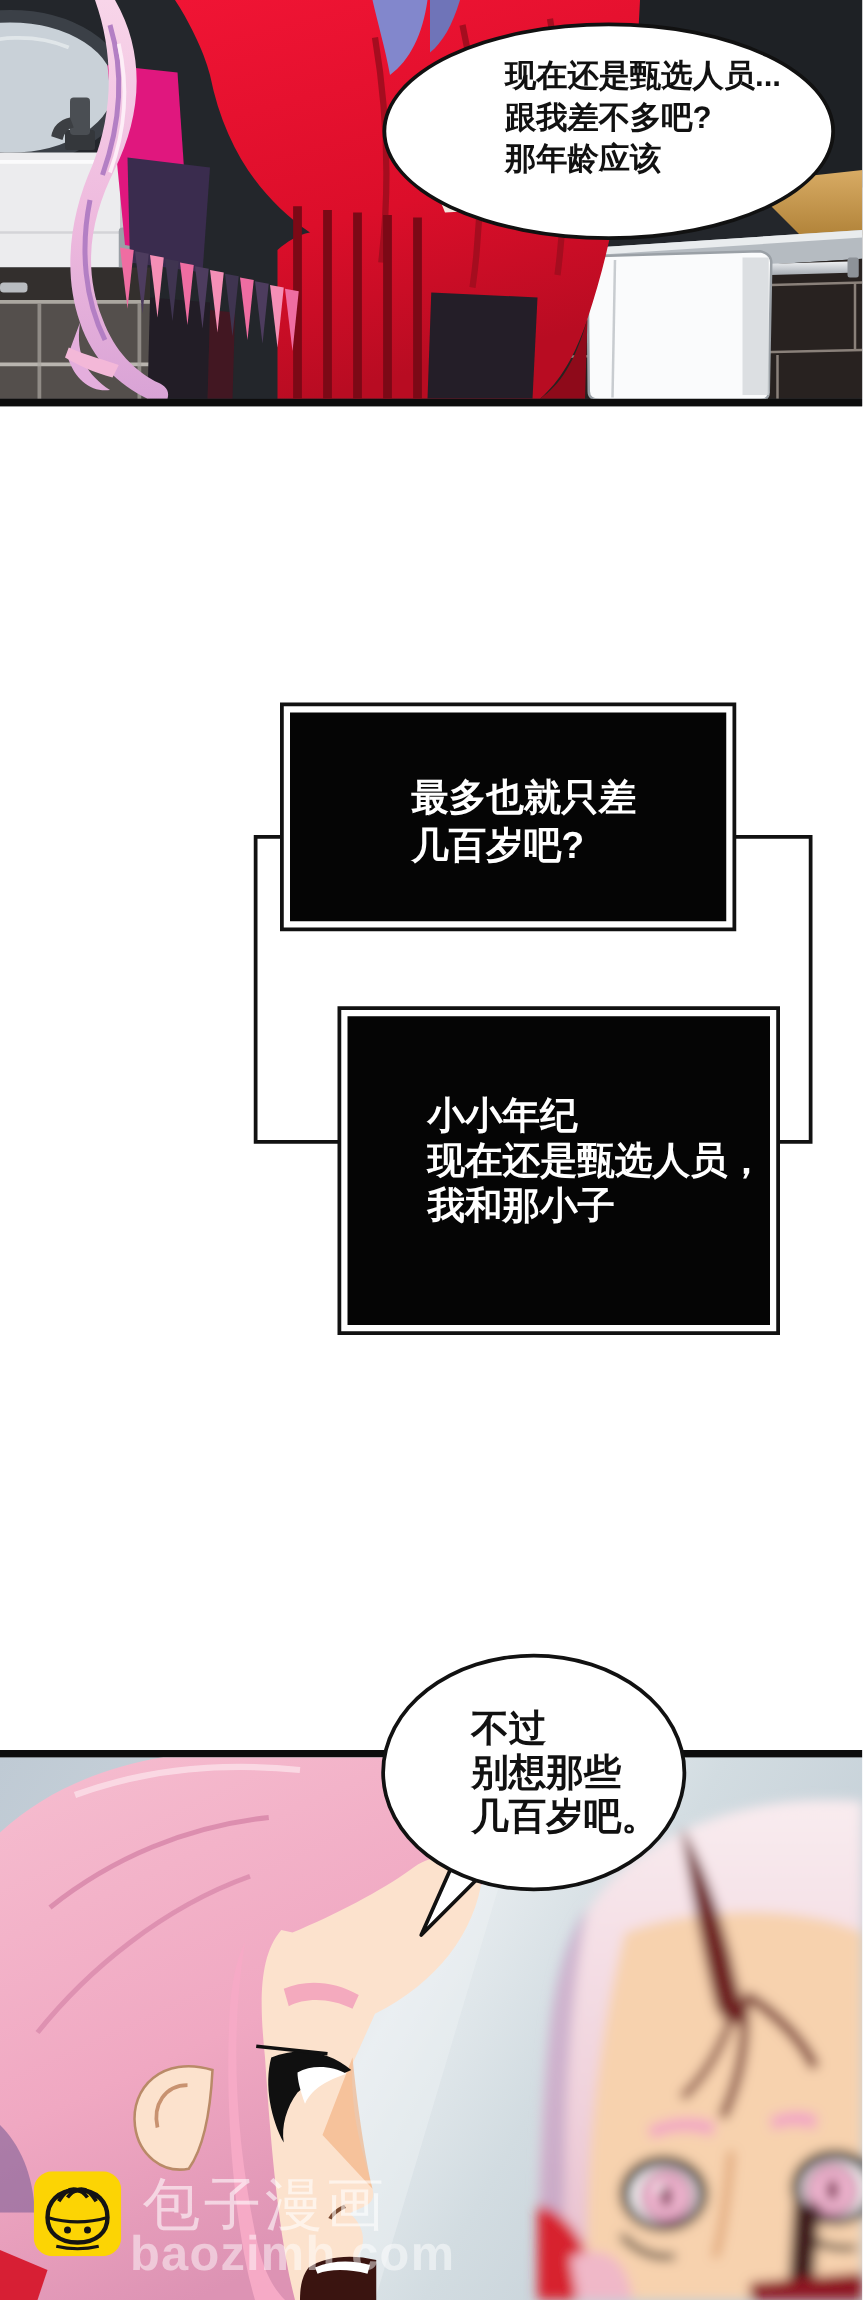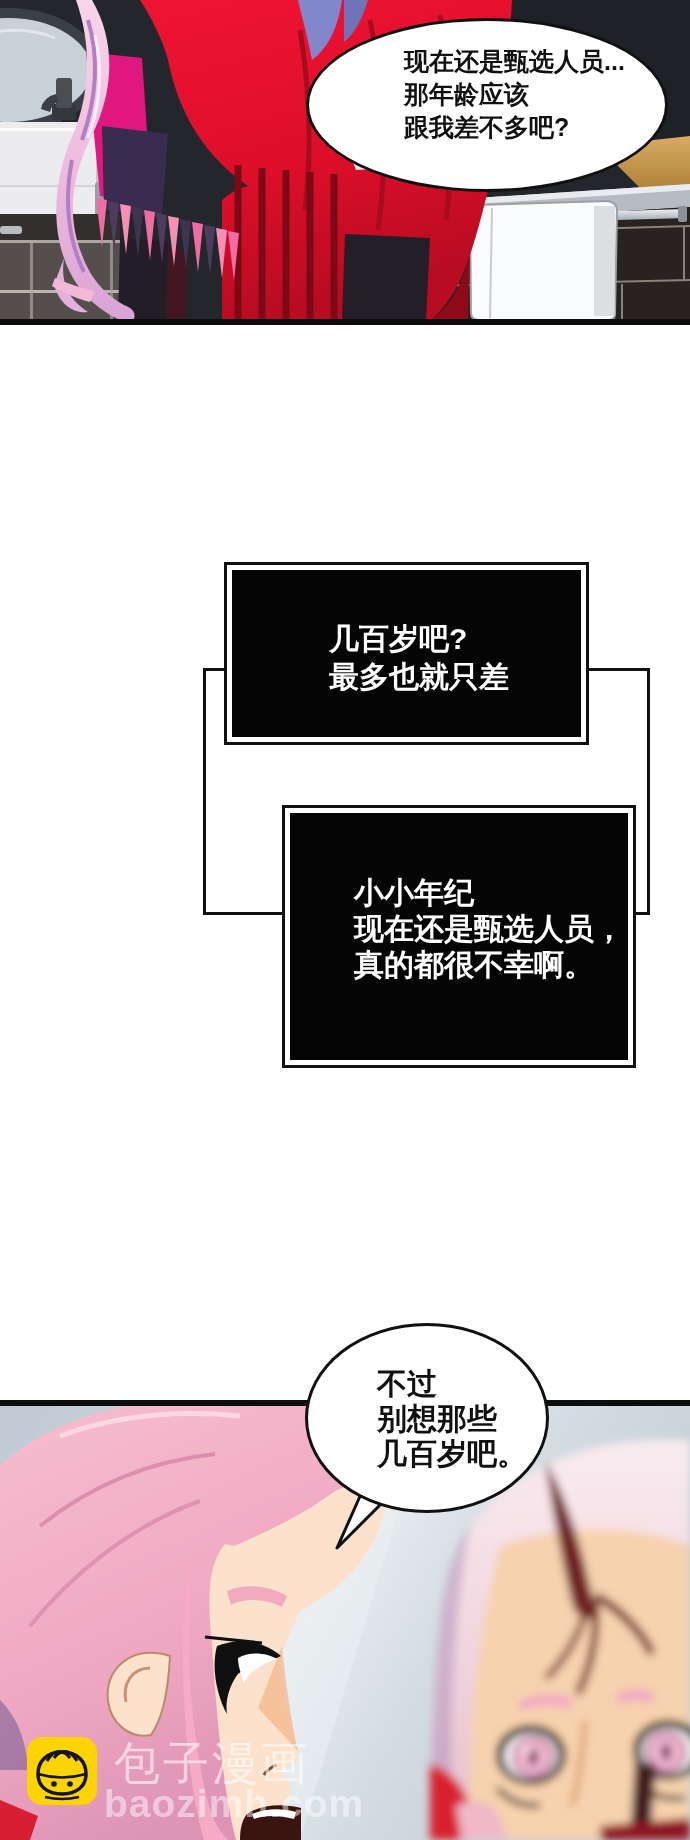--- a/index.html
+++ b/index.html
@@ -20,21 +20,21 @@
   .bubble-text{position:absolute;color:#111111;font-weight:700;white-space:nowrap;}
   .bubble-top-text{left:404px;top:45px;font-size:25px;line-height:33px;z-index:7;}
   .bubble-bottom-text{left:377px;top:1366px;font-size:30px;line-height:35px;z-index:7;}
   .tail-svg{left:317px;top:1468px;width:110px;height:92px;z-index:6;}
   
   .white-rect{left:203px;top:668px;width:447px;height:247px;background:#ffffff;border:3px solid #111111;box-sizing:border-box;z-index:2;}
   .cap-box{background:#050505;border:5px solid #ffffff;box-shadow:0 0 0 3px #111111;box-sizing:border-box;color:#ffffff;font-weight:700;z-index:3;}
   .cap-box .inner{position:absolute;white-space:nowrap;}
   .cap-box-1{left:227px;top:565px;width:359px;height:177px;}
   .cap-box-1 .inner{left:97px;top:50px;font-size:30px;line-height:38px;}
-  .cap-box-2{left:285px;top:808px;width:348px;height:257px;}
+  .cap-box-2{left:273px;top:808px;width:348px;height:257px;}
   .cap-box-2 .inner{left:64px;top:62px;font-size:30px;line-height:36px;}
   
   .watermark{left:0;top:1730px;width:400px;height:100px;z-index:9;text-align:right;}
   .wm-icon{position:absolute;left:27px;top:7px;width:70px;height:68px;}
   .wm-brand{position:absolute;left:114px;top:3px;font-size:46px;letter-spacing:3px;color:rgba(255,255,255,0.58);font-weight:400;white-space:nowrap;}
   .wm-domain{position:absolute;left:104px;top:52px;font-size:39px;color:rgba(255,255,255,0.48);font-weight:700;white-space:nowrap;letter-spacing:1px;}
 </style>
 </head>
 <body>
 
@@ -171,38 +171,38 @@
         </g>
 
         <path d="M 352,160 C 362,154 378,153 390,158 L 392,168 L 356,170 Z" fill="#f5e8e0"></path>
       </g>
     </svg>
   </section>
 
   <div class="abs bubble bubble-top"></div>
   <div class="abs bubble-text bubble-top-text">
     <div>现在还是甄选人员...</div>
+    <div>跟我差不多吧?</div>
     <div>那年龄应该</div>
-    <div>跟我差不多吧?</div>
   </div>
 
   <div class="abs white-rect"></div>
 
   <div class="abs cap-box cap-box-1">
     <div class="inner">
+      <div>最多也就只差</div>
       <div>几百岁吧?</div>
-      <div>最多也就只差</div>
     </div>
   </div>
 
   <div class="abs cap-box cap-box-2">
     <div class="inner">
       <div>小小年纪</div>
       <div>现在还是甄选人员，</div>
-      <div>真的都很不幸啊。</div>
+      <div>我和那小子</div>
     </div>
   </div>
 
   <section class="abs panel-bottom">
     <svg width="690" height="434" viewBox="0 0 690 434">
       <defs>
         <linearGradient id="bgGrad2" x1="0" y1="0" x2="1" y2="0.35">
           <stop offset="0" stop-color="#bfcad4"></stop>
             <stop offset="0.38" stop-color="#ccd6dd"></stop>
           <stop offset="0.55" stop-color="#e8edf0"></stop>

